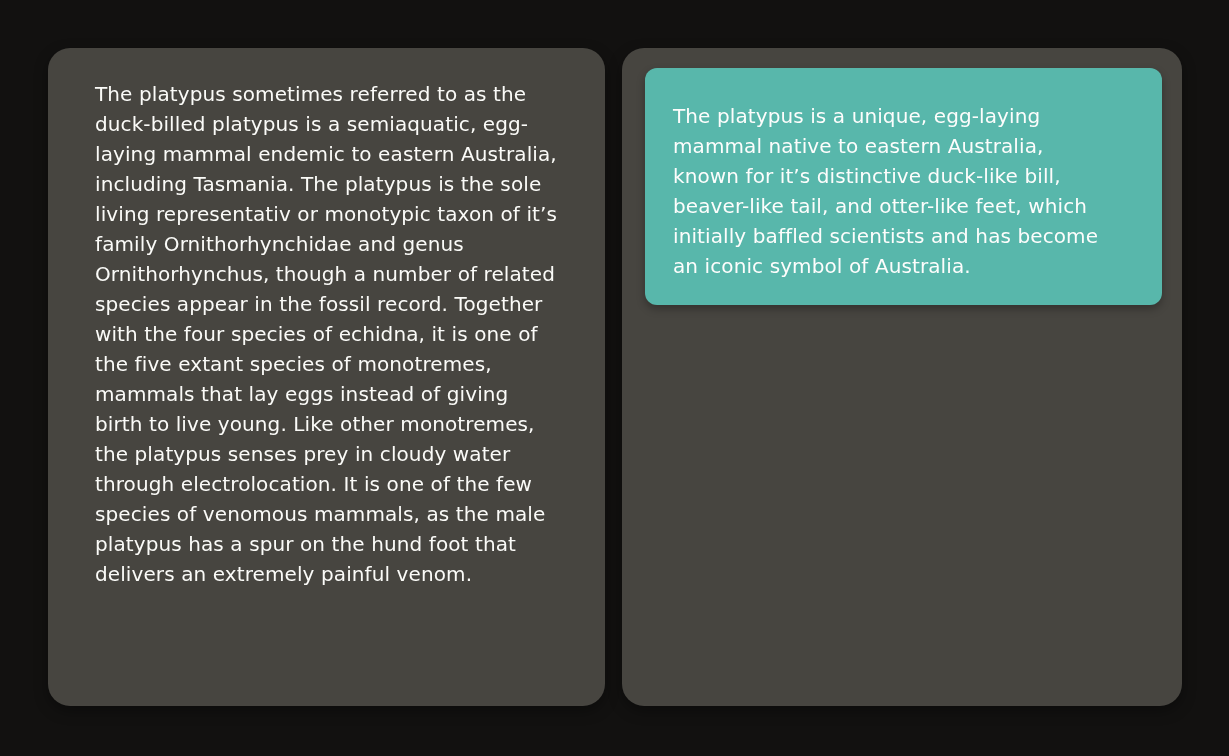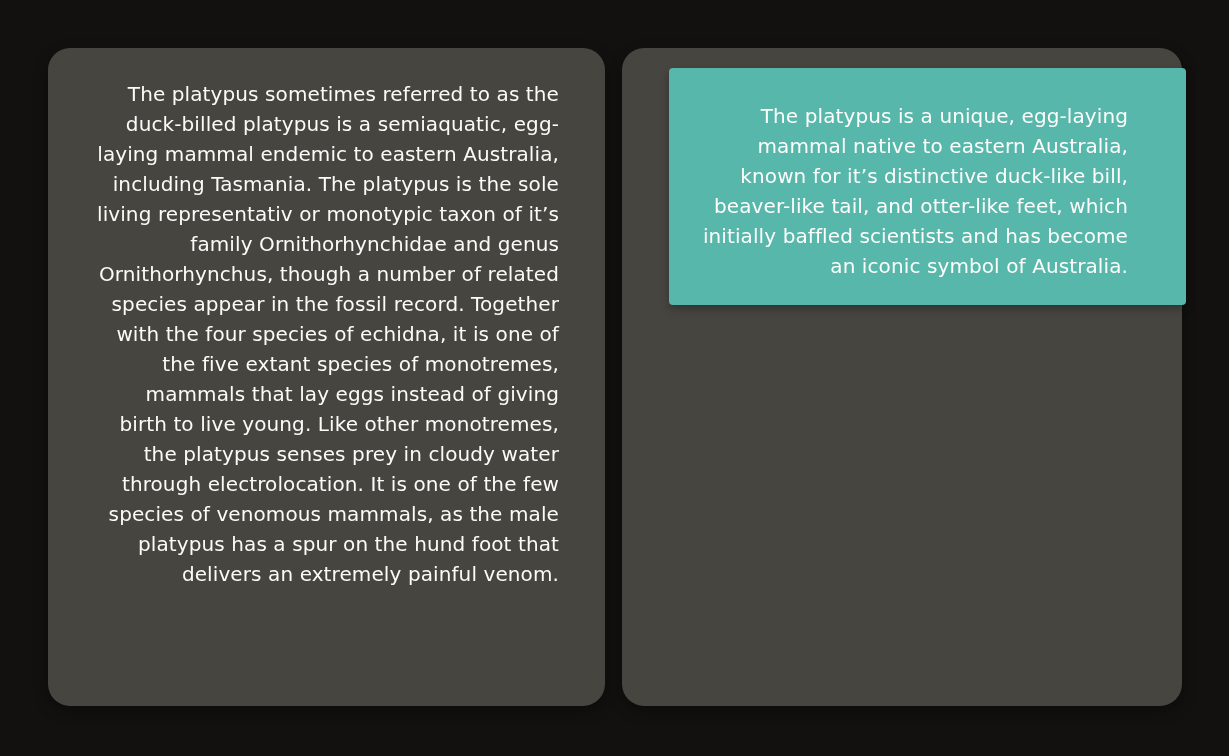--- a/index.html
+++ b/index.html
@@ -11,21 +11,20 @@
     height: 756px;
     background: #121110;
     font-family: "DejaVu Sans", "Liberation Sans", sans-serif;
     overflow: hidden;
   }
   .stage {
     position: relative;
     width: 1229px;
     height: 640px;
     background: #121110;
-    text-align: right;
   }
   .card {
     position: absolute;
     top: 48px;
     height: 658px;
     background: #474540;
     border-radius: 22px;
     box-shadow: 0 5px 14px rgba(0,0,0,0.35);
     box-sizing: border-box;
   }
@@ -46,24 +45,23 @@
     font-weight: 500;
     letter-spacing: 0.1px;
   }
   .summary-box {
     position: absolute;
     left: 23px;
     top: 20px;
     width: 517px;
     height: 237px;
     background: #58b7ab;
-    border-radius: 4px;
+    border-radius: 12px;
     box-shadow: 0 4px 9px rgba(0,0,0,0.28);
     box-sizing: border-box;
-    margin-left: 24px;
   }
   .summary-text {
     margin: 0;
     padding: 33px 58px 0 28px;
     color: #fdfdfc;
     font-size: 20px;
     line-height: 30px;
     font-weight: 500;
     letter-spacing: 0.1px;
   }

